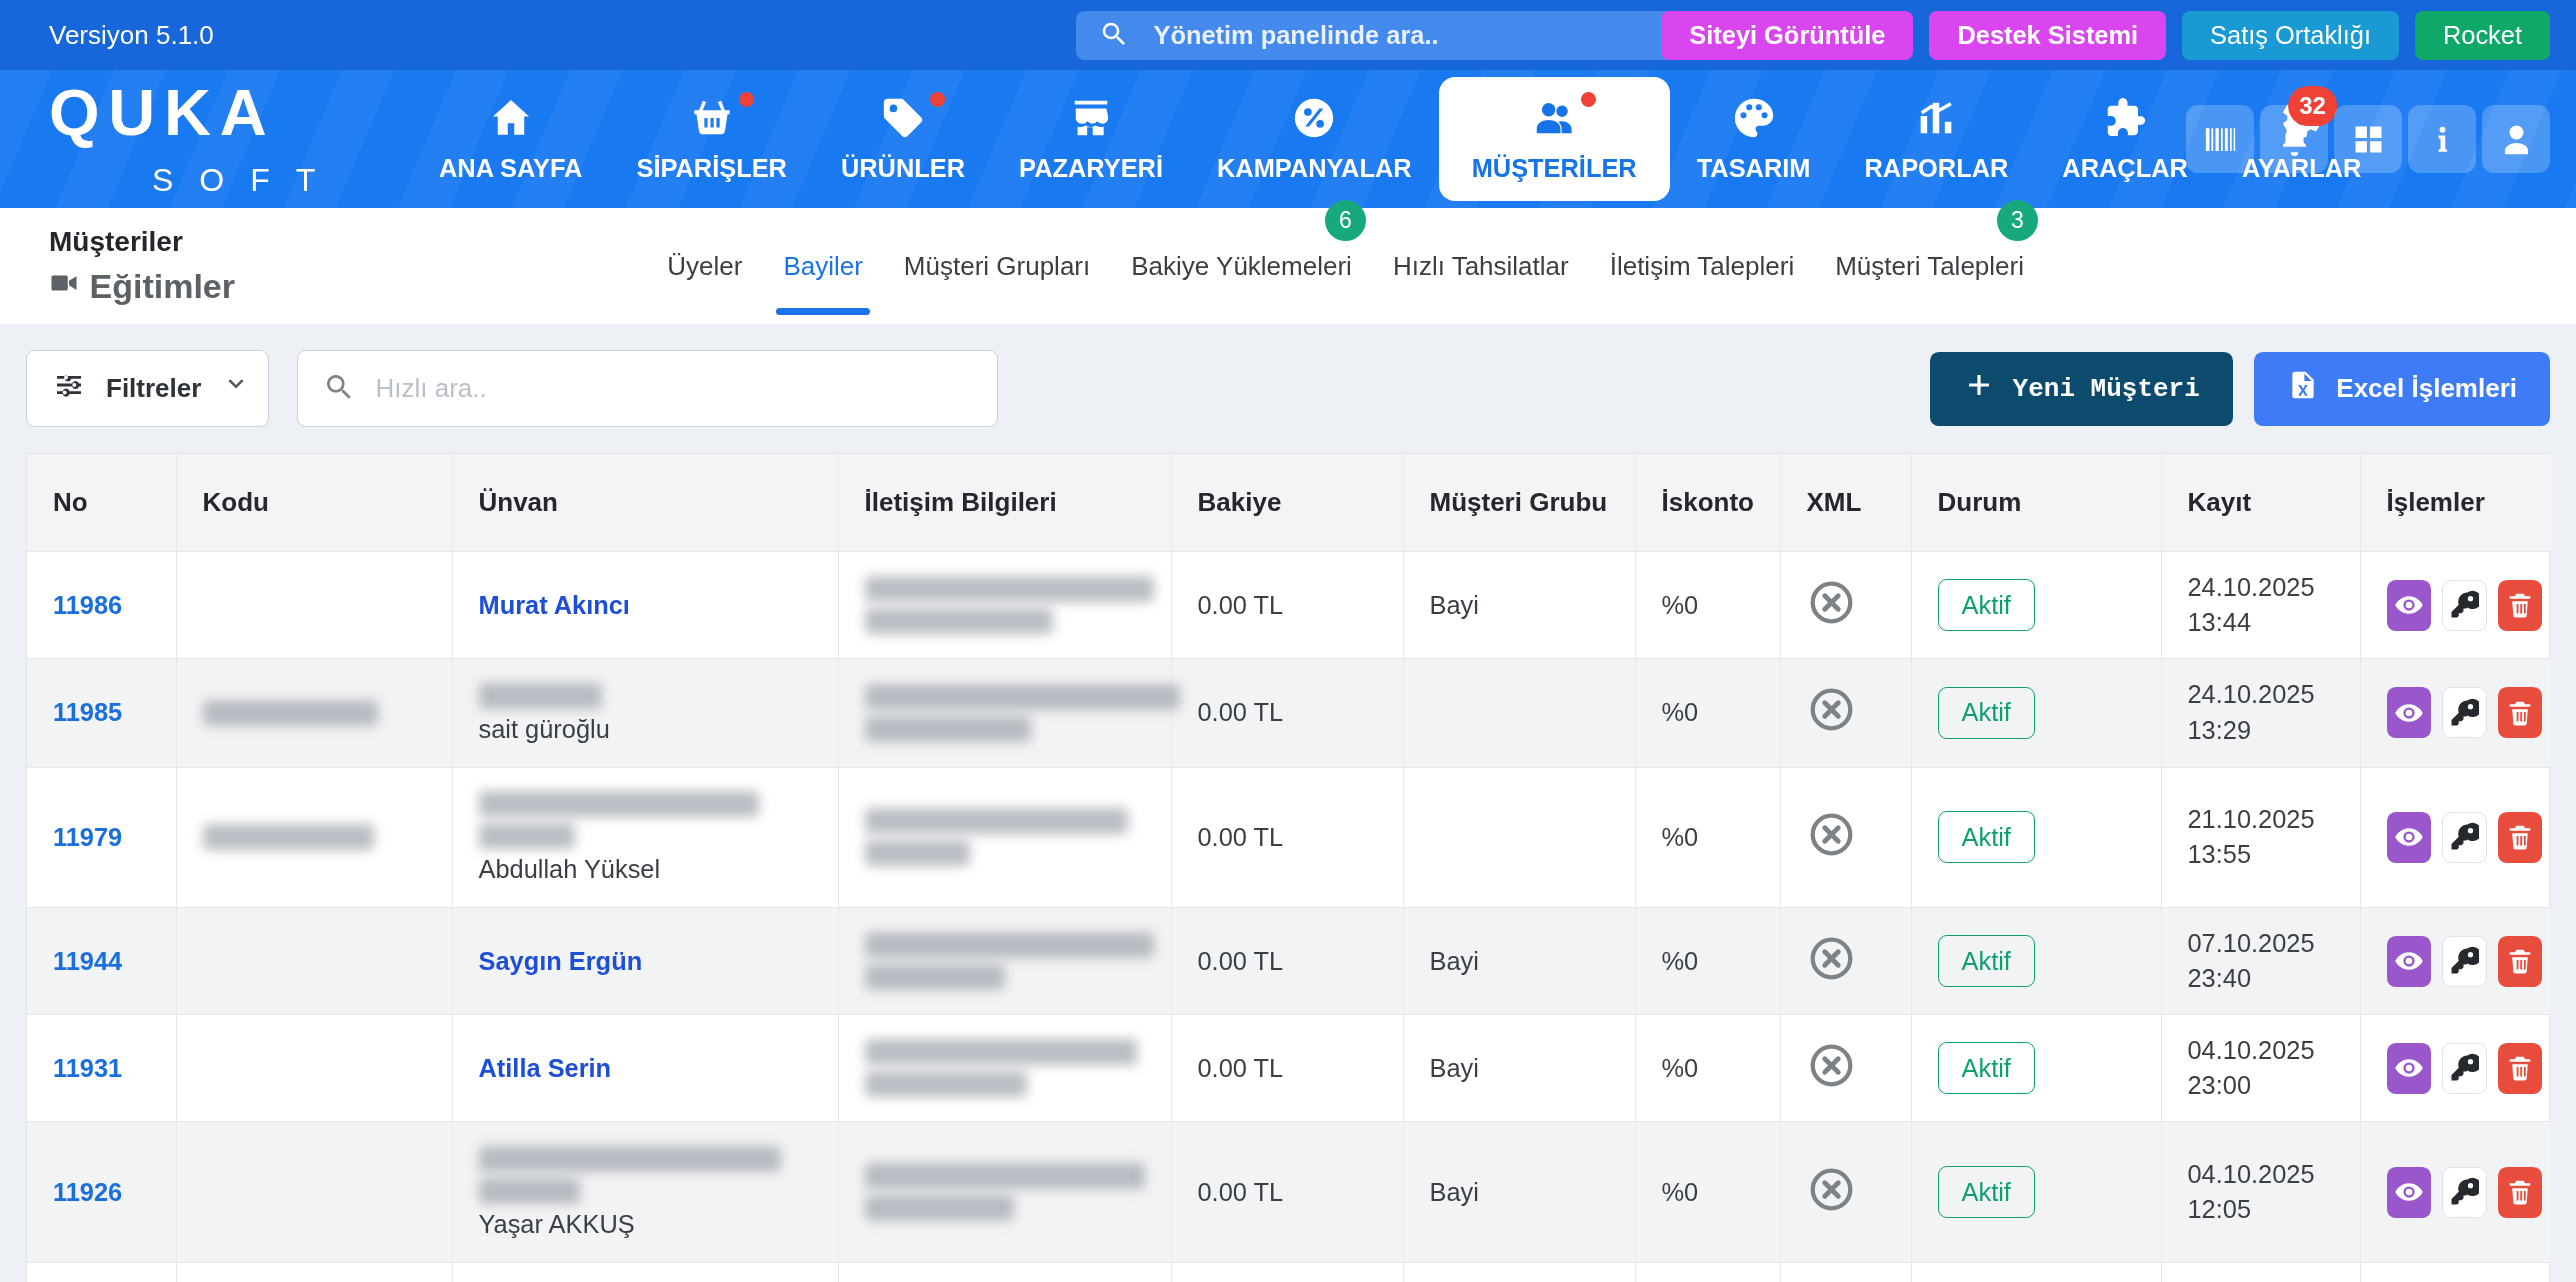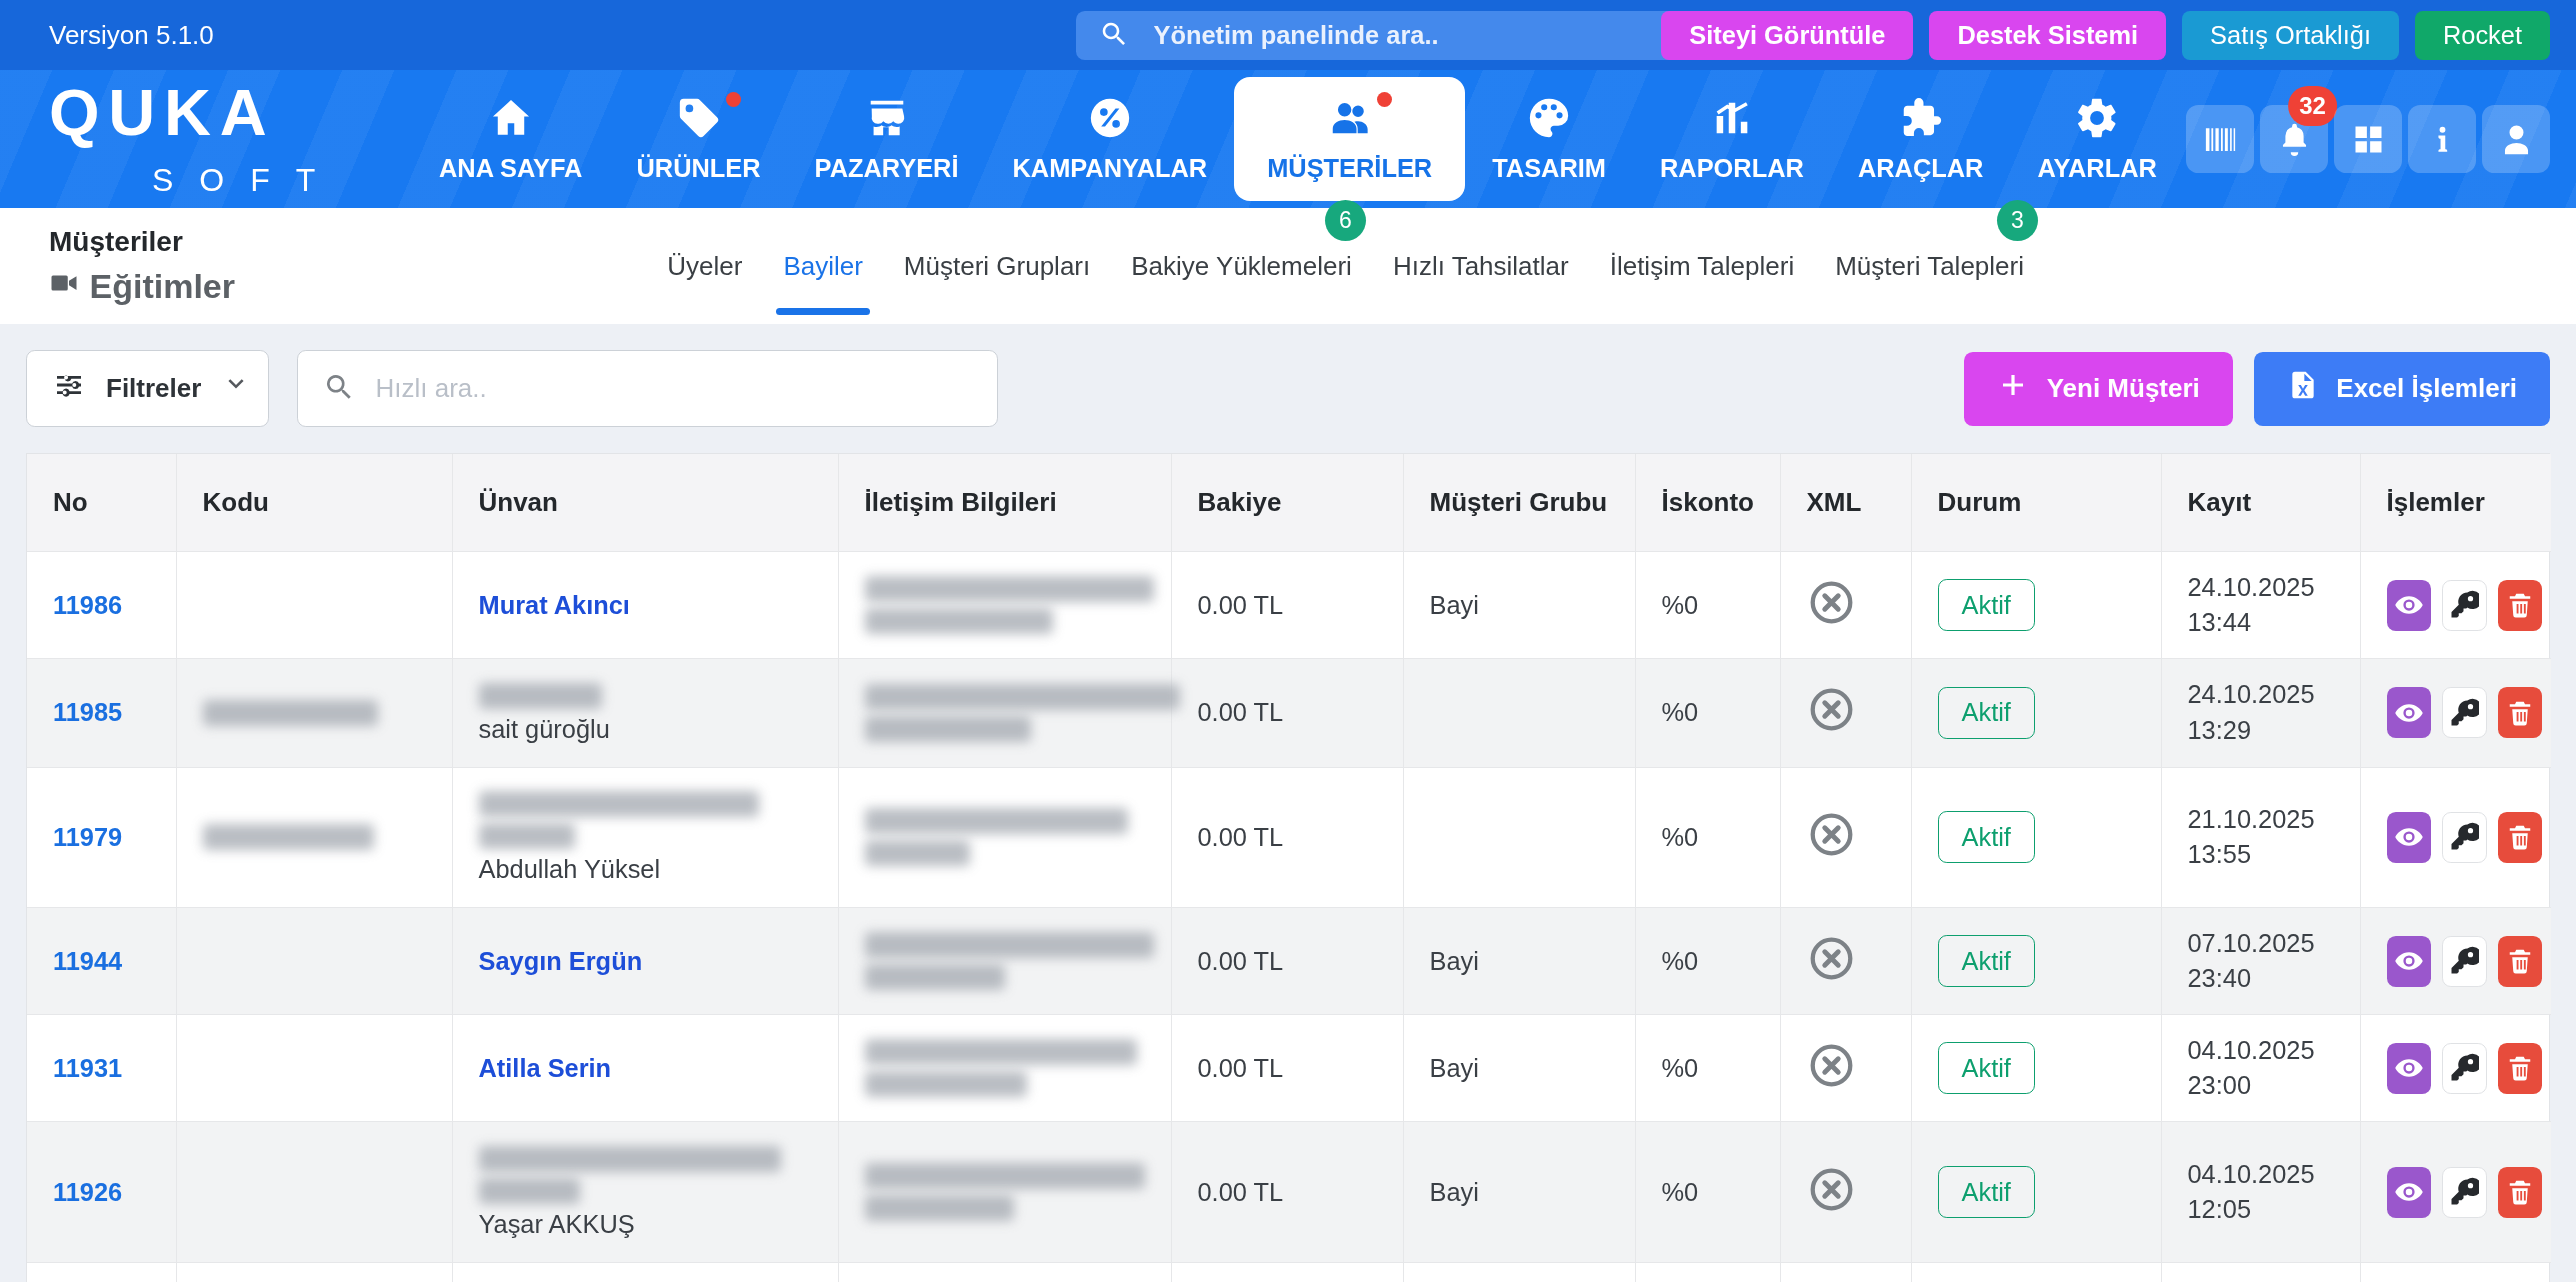--- a/index.html
+++ b/index.html
@@ -66,21 +66,21 @@
   .filters-btn svg.sliders { width:32px; height:32px; }
   .filters-btn svg.chev { width:28px; height:28px; margin-left:auto; color:#55595e; }
   .quick-search { width:701px; height:77px; background:#fff; border:1.8px solid #ccd1d7; border-radius:8.8px;
     margin-left:28px; display:flex; align-items:center; padding:0 24.5px; }
   .quick-search svg { width:32px; height:32px; color:#7d8287; }
   .quick-search input { border:none; outline:none; font-size:26px; margin-left:21px; width:100%; font-family:inherit; color:#2e3338; }
   .quick-search input::placeholder { color:#b9bfc8; }
   .toolbar-right { margin-left:auto; display:flex; gap:21px; }
   .action-btn { height:74px; border:none; border-radius:8.8px; color:#fff; font-size:26px; font-weight:700;
     display:flex; align-items:center; gap:17.5px; padding:0 33px; cursor:pointer; font-family:inherit; }
-  .action-btn.green { background:#d946ef; }
+  .action-btn.green { background:#0c4a6e;font-family:Liberation Mono, monospace; }
   .action-btn.blue { background:#3d7cf6; }
   .action-btn svg { width:32px; height:32px; }
 
   
   .table-wrap { margin-top:26px; background:#fff; border:0.9px solid #e2e4e7; }
   table { width:100%; border-collapse:collapse; table-layout:fixed; }
   thead th { background:#f4f4f6; font-size:26px; font-weight:700; text-align:left;
     padding:33px 8.8px 33px 26px; color:#24282c; }
   th + th, td + td { border-left:0.9px solid #e6e7e9; }
   tbody td { border-top:0.9px solid #e6e7e9; padding:17.5px 8.8px 17.5px 26px; font-size:25.4px; vertical-align:middle; color:#3a3f45; }
@@ -123,20 +123,26 @@
   <div class="logo">
     <div class="logo-main">QUKA</div>
     <div class="logo-sub">SOFT</div>
   </div>
   <div class="nav-items" id="nav-items">
       <div class="nav-item">
         <span class="nav-icon"><svg class="" viewBox="0 0 24 24" fill="currentColor">
             <path d="M12 2.6 2.6 11.2h2.5v9.6h5.2v-6h3.4v6h5.2v-9.6h2.5L12 2.6z"></path>
           </svg></span>
     <span class="nav-label">ANA SAYFA</span>
+      </div>
+      <div class="nav-item">
+        <span class="nav-icon"><svg class="" viewBox="0 0 24 24" fill="currentColor">
+            <path fill-rule="evenodd" d="M5.2 8 7.3 3l1.6.7L7.2 8h9.6l-1.7-4.3 1.6-.7L18.8 8h2.4v2h-1.1l-1.3 8.6a2.3 2.3 0 0 1-2.3 1.9H7.5a2.3 2.3 0 0 1-2.3-1.9L3.9 10H2.8V8h2.4zM8 12v5h1.7v-5H8zm3.2 0v5h1.7v-5h-1.7zm3.1 0v5H16v-5h-1.7z"></path>
+          </svg><span class="nav-dot"></span></span>
+    <span class="nav-label">SİPARİŞLER</span>
       </div>
       <div class="nav-item">
         <span class="nav-icon"><svg class="" viewBox="0 0 24 24" fill="currentColor">
             <path fill-rule="evenodd" d="M21.4 11.6 12.4 2.6A2 2 0 0 0 11 2H4a2 2 0 0 0-2 2v7c0 .5.2 1 .6 1.4l9 9a2 2 0 0 0 2.8 0l7-7a2 2 0 0 0 0-2.8zM7 9a2 2 0 1 1 0-4 2 2 0 0 1 0 4z"></path>
           </svg><span class="nav-dot"></span></span>
     <span class="nav-label">ÜRÜNLER</span>
       </div>
       <div class="nav-item">
         <span class="nav-icon"><svg class="" viewBox="0 0 24 24" fill="currentColor">
             <path d="M3.5 3h17v2h-17V3zm.5 4h16l.9 4.1a3.1 3.1 0 0 1-3 3.9c-1 0-2-.5-2.6-1.3A3.3 3.3 0 0 1 12.7 15a3.3 3.3 0 0 1-2.6-1.3A3.2 3.2 0 0 1 7.1 15a3.1 3.1 0 0 1-3-3.9L4 7zm1 9.4c.5.2 1 .3 1.6.3 1 0 1.9-.3 2.6-.9.7.6 1.7.9 2.6.9 1 0 1.9-.3 2.6-.9.7.6 1.6.9 2.6.9.6 0 1.1-.1 1.6-.3V21h-5.7v-4.2H10V21H5v-4.6z"></path>

